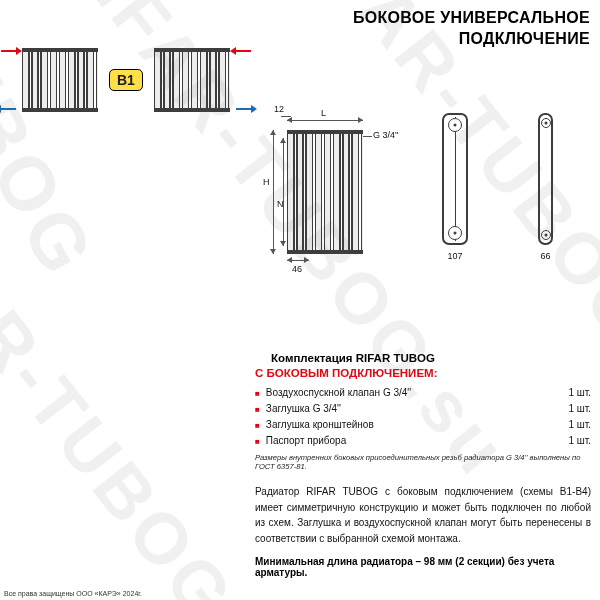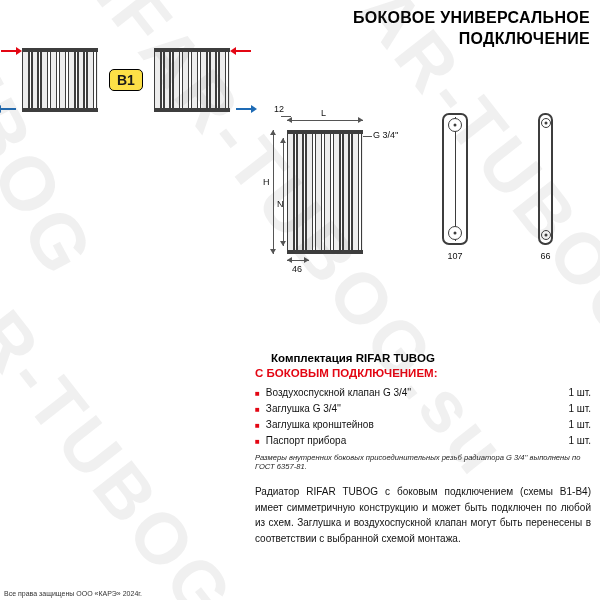--- a/index.html
+++ b/index.html
@@ -183,17 +183,18 @@
       <span class="nm">
           <span class="bullet">■</span>
         <span>Паспорт прибора</span>
         </span>
       <span>1 шт.</span>
     </div>
 
     <div class="note">Размеры внутренних боковых присоединительных резьб радиатора G 3/4'' выполнены по ГОСТ 6357-81.</div>
 
     <div class="para">Радиатор RIFAR TUBOG с боковым подключением (схемы В1-В4) имеет симметричную конструкцию и может быть подключен по любой из схем. Заглушка и воздухоспускной клапан могут быть перенесены в соответствии с выбранной схемой монтажа.</div>
+    <div class="minline">Минимальная длина радиатора – 98 мм (2 секции) без учета арматуры.</div>
   </div>
 
   <div class="footer">Все права защищены ООО «КАРЭ» 2024г.</div>
 
 </div>
 
 </body></html>

